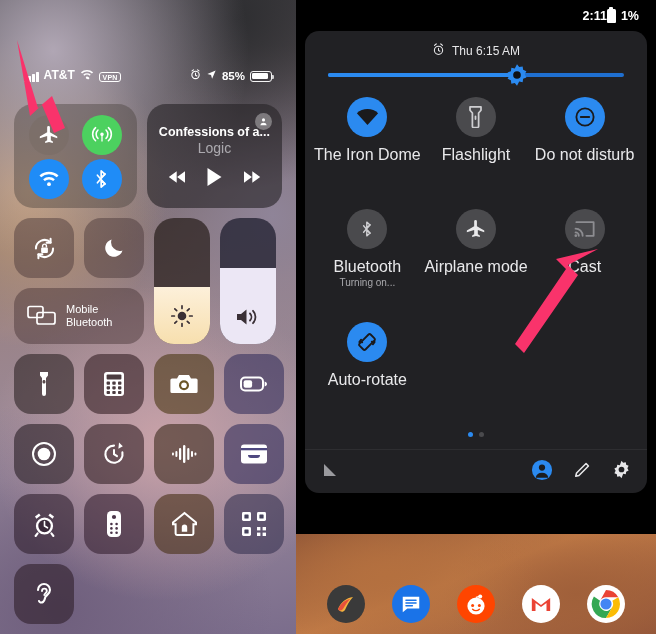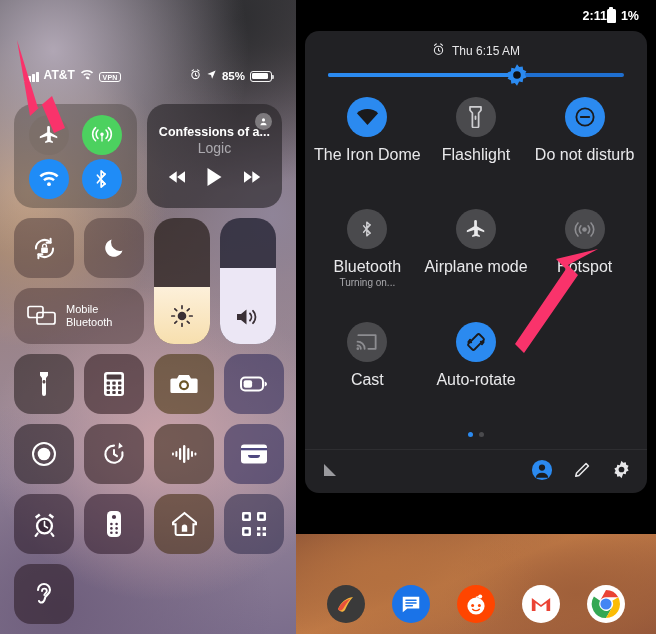--- a/index.html
+++ b/index.html
@@ -509,29 +509,20 @@
 
         <div class="tile">
           <span class="tcircle off">
             <svg width="22" height="22" viewBox="0 0 24 24">
                 <path d="M21 15.5v-2l-8-4.6V3.6a1.5 1.5 0 00-3 0v5.3l-8 4.6v2l8-2.4v4.6l-2.2 1.5v1.6L12 19.7l4.2 1.1v-1.6L14 17.7v-4.6z" fill="#e9e9eb"></path>
               </svg>
           </span>
           <span class="tlabel">Airplane mode</span>
         </div>
 
-        <div class="tile">
-          <span class="tcircle dim">
-            <svg width="23" height="23" viewBox="0 0 24 24">
-                <circle cx="12" cy="12" r="2.4" fill="currentColor"></circle>
-                <path d="M8.2 8.2a5.4 5.4 0 000 7.6M15.8 8.2a5.4 5.4 0 010 7.6M5.2 5.2a9.6 9.6 0 000 13.6M18.8 5.2a9.6 9.6 0 010 13.6" stroke="currentColor" stroke-width="1.7" fill="none" stroke-linecap="round"></path>
-              </svg>
-          </span>
-          <span class="tlabel">Hotspot</span>
-        </div>
 
         <div class="tile">
           <span class="tcircle dim">
             <svg width="22" height="20" viewBox="0 0 24 22">
                 <path d="M2.5 3.5h19v15h-8" fill="none" stroke="currentColor" stroke-width="2" stroke-linecap="round" stroke-linejoin="round"></path>
                 <path d="M1.6 10.6a7.8 7.8 0 017.8 7.8M1.6 14.8a3.6 3.6 0 013.6 3.6" fill="none" stroke="currentColor" stroke-width="2" stroke-linecap="round"></path>
                 <circle cx="1.9" cy="18.4" r="1.5" fill="currentColor"></circle>
               </svg>
           </span>
           <span class="tlabel">Cast</span>

